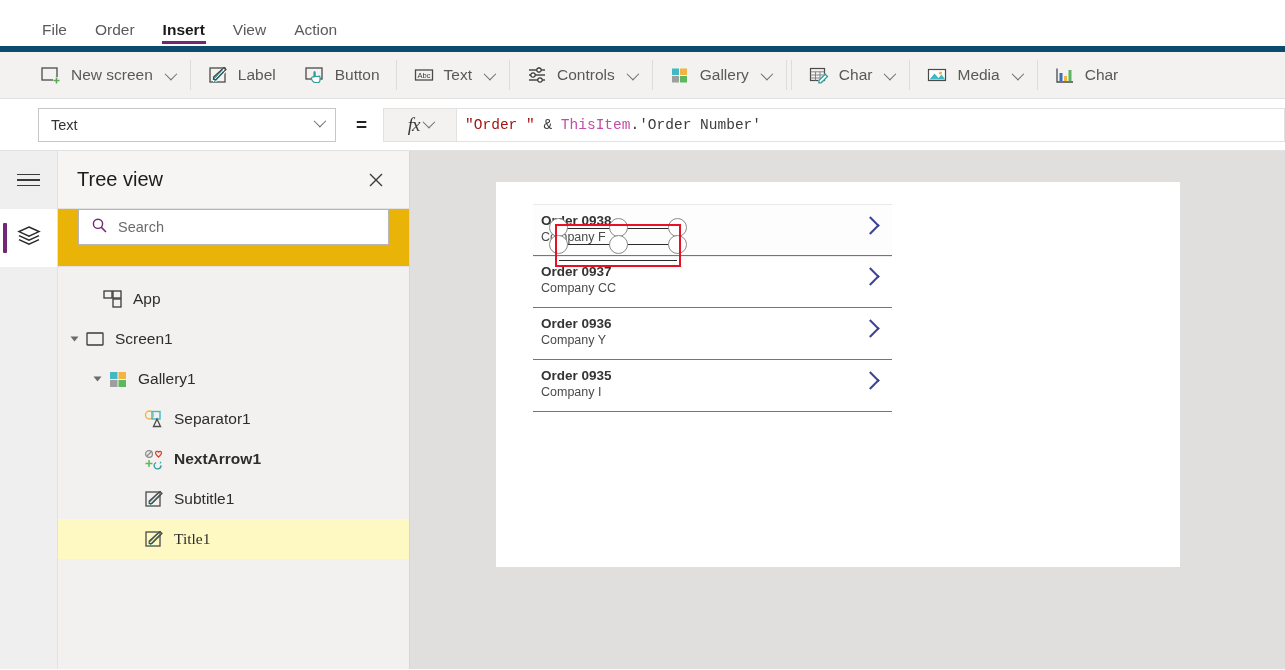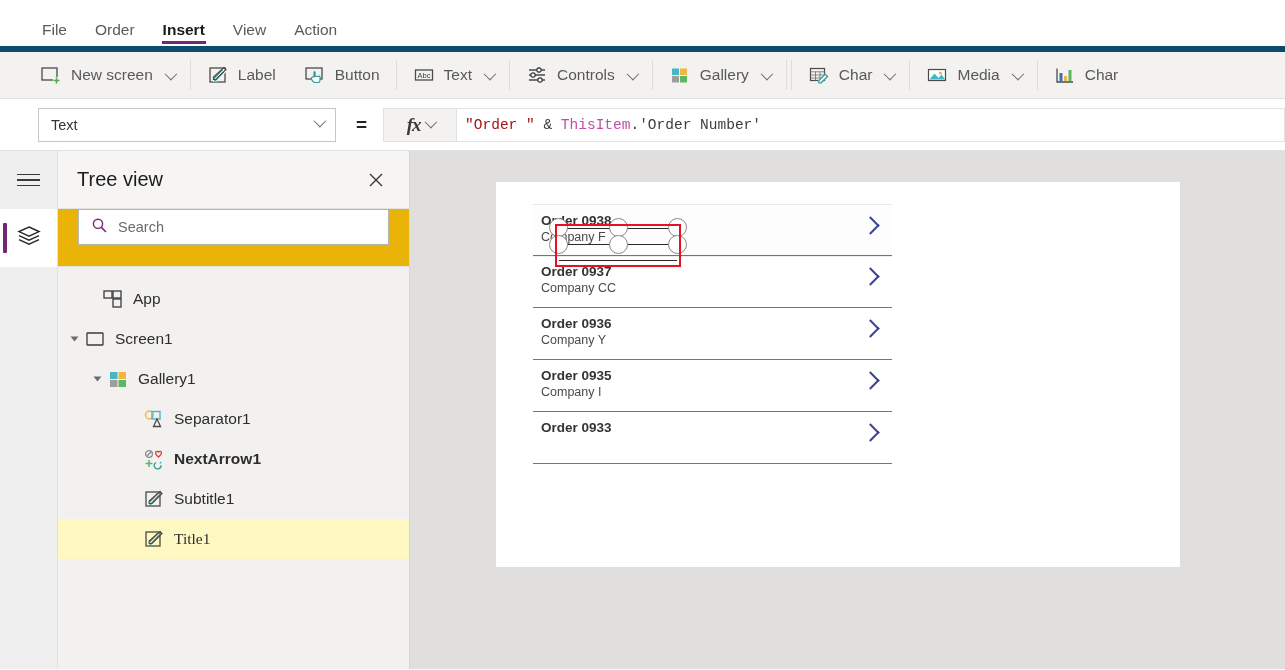--- a/index.html
+++ b/index.html
@@ -66,21 +66,21 @@
   .prop-select {
     width: 298px; height: 34px; background: #fff;
     border: 1px solid #c8c6c4; display: flex; align-items: center;
     padding: 0 10px 0 12px; justify-content: space-between;
   }
   .prop-select span.txt { font-size: 14.5px; color: #333; }
   .eq { font-size: 19px; color: #222; margin: 0 16px 0 20px; font-weight: bold; }
   .fx-box {
     width: 74px; height: 34px; background: #f3f2f1;
     border: 1px solid #e3e1df;
-    display: flex; align-items: center; justify-content: center; gap: 4px; font-weight: bold;
+    display: flex; align-items: center; justify-content: center; gap: 4px;
   }
   .fx-box .fx {
     font-family: "Liberation Serif", serif; font-style: italic;
     font-size: 19px; color: #3a3a3a; letter-spacing: -1px;
   }
   .formula-input {
     flex: 1; height: 34px; background: #fff;
     border: 1px solid #e3e1df; border-left: none;
     display: flex; align-items: center; padding-left: 8px;
     font-family: "Liberation Mono", monospace; font-size: 14.5px;
@@ -526,23 +526,18 @@
           <div class="g-chev"></div>
         </div>
 
         <div class="grow">
           <div class="g-title">Order 0935</div>
           <div class="g-sub">Company I</div>
           <div class="g-chev"></div>
         </div>
 
 
-        <div class="grow">
-          <div class="g-title">Order 0933</div>
-          <div class="g-sub"></div>
-          <div class="g-chev"></div>
-        </div>
 
       </div>
     </div>
   </div>
 
 </div>
 
 </body></html>

